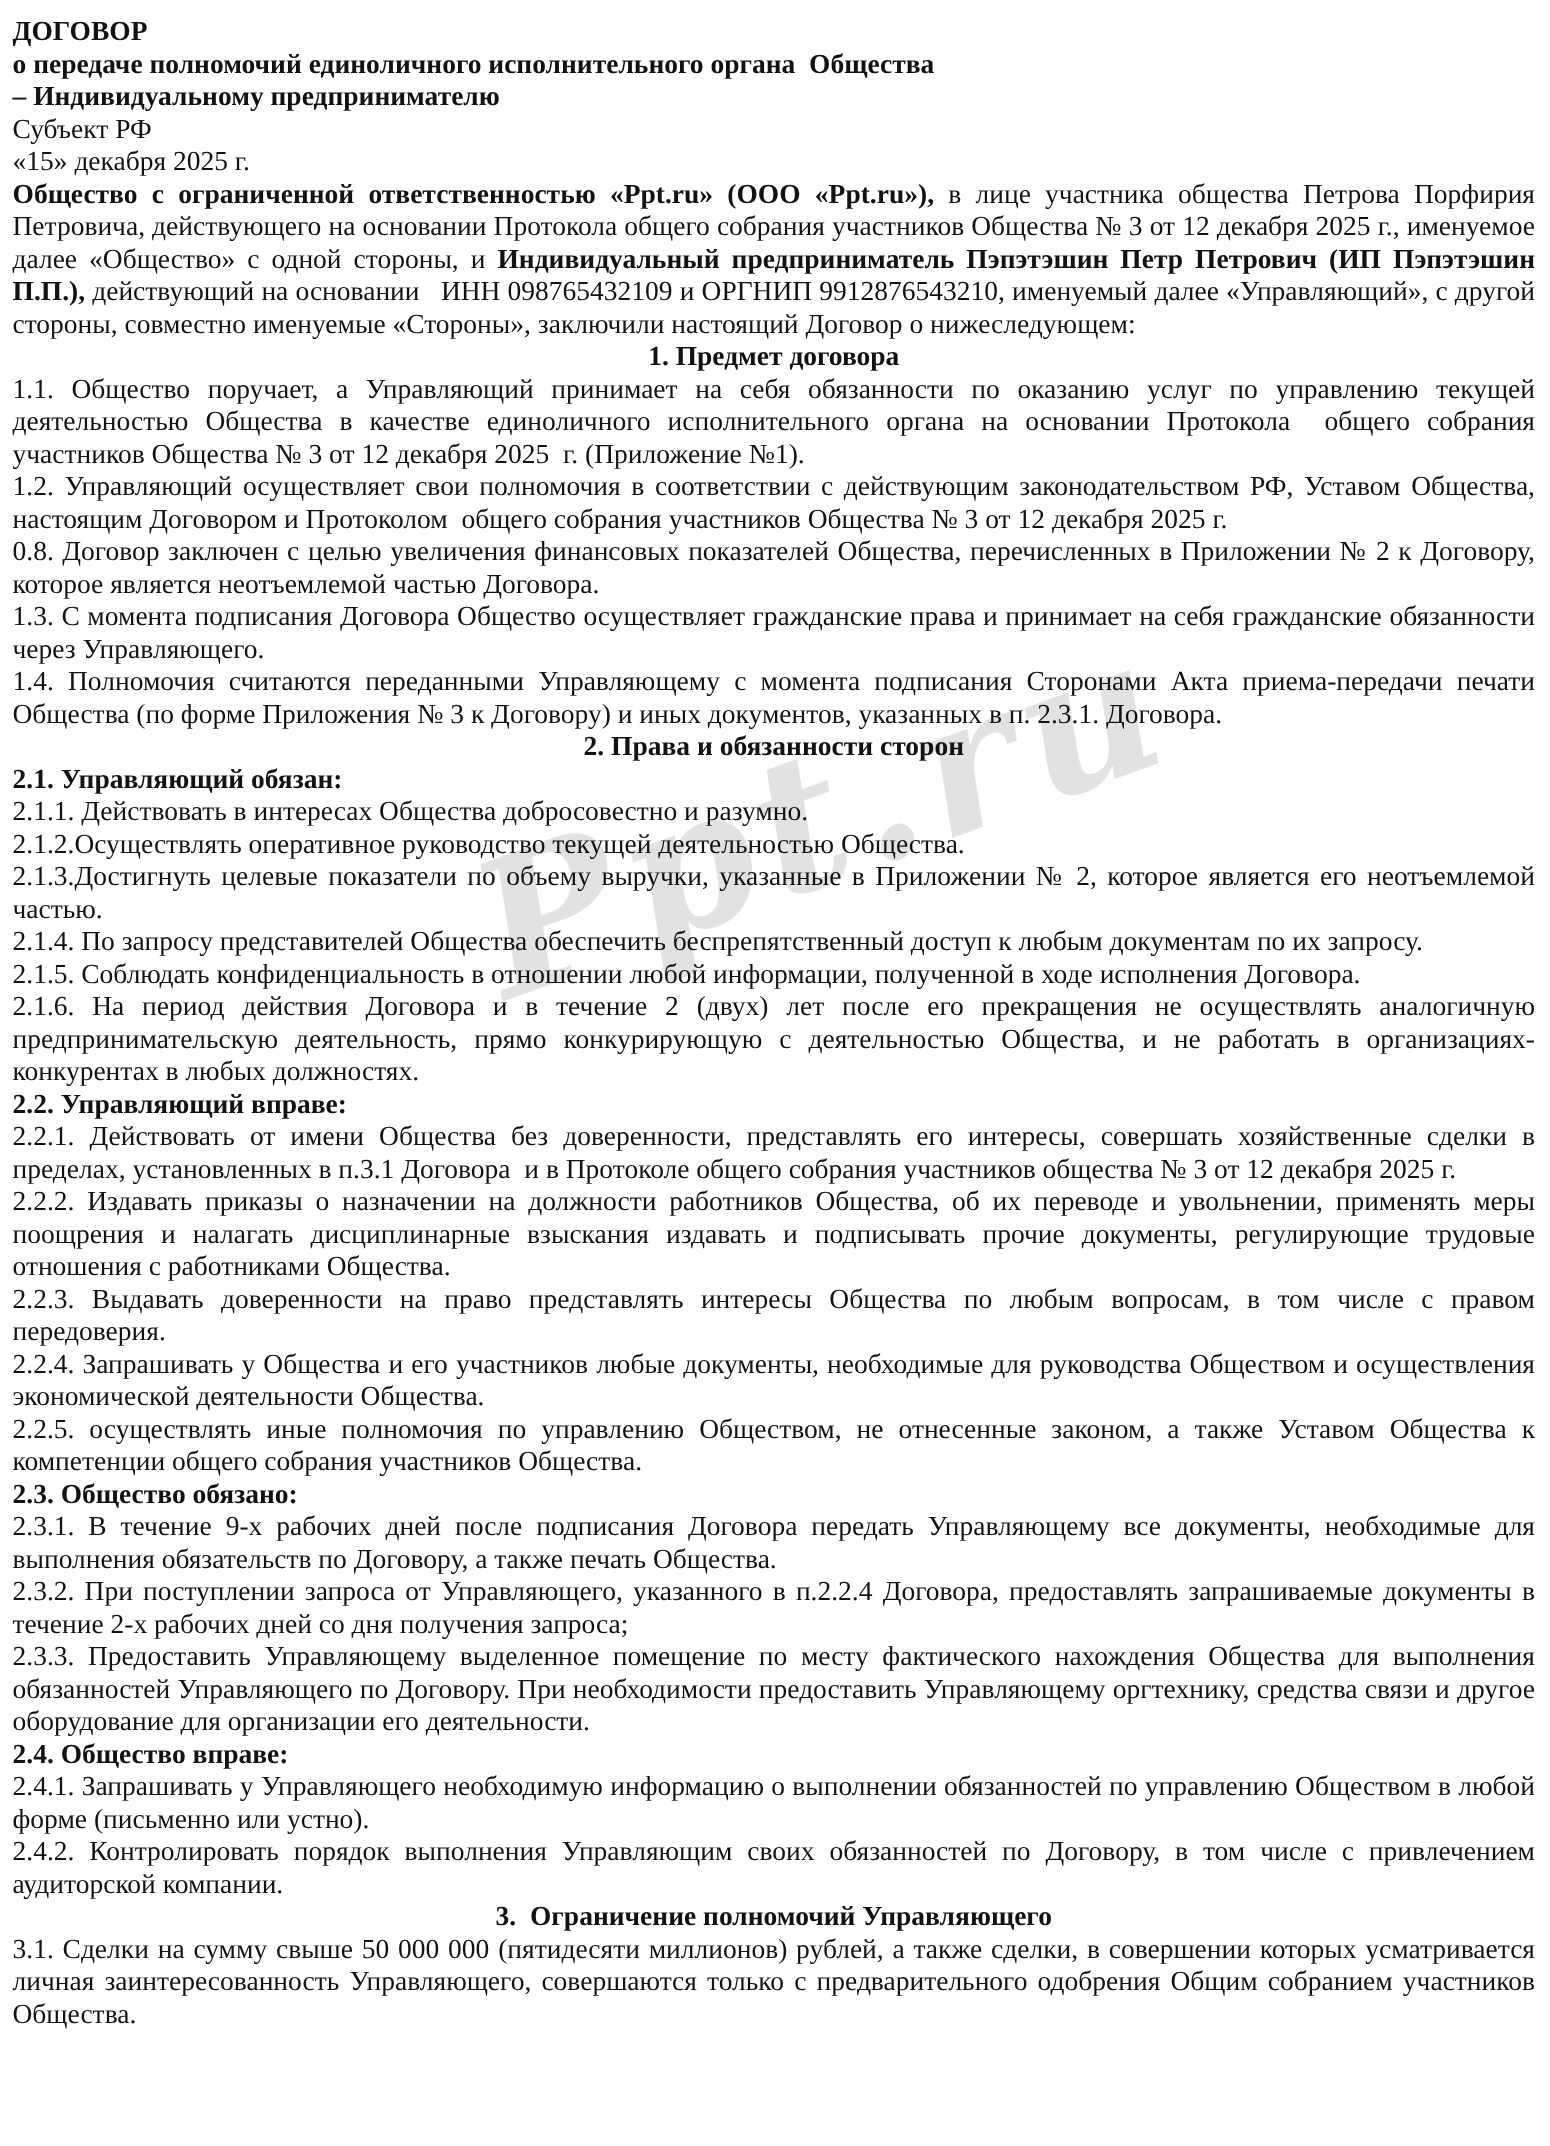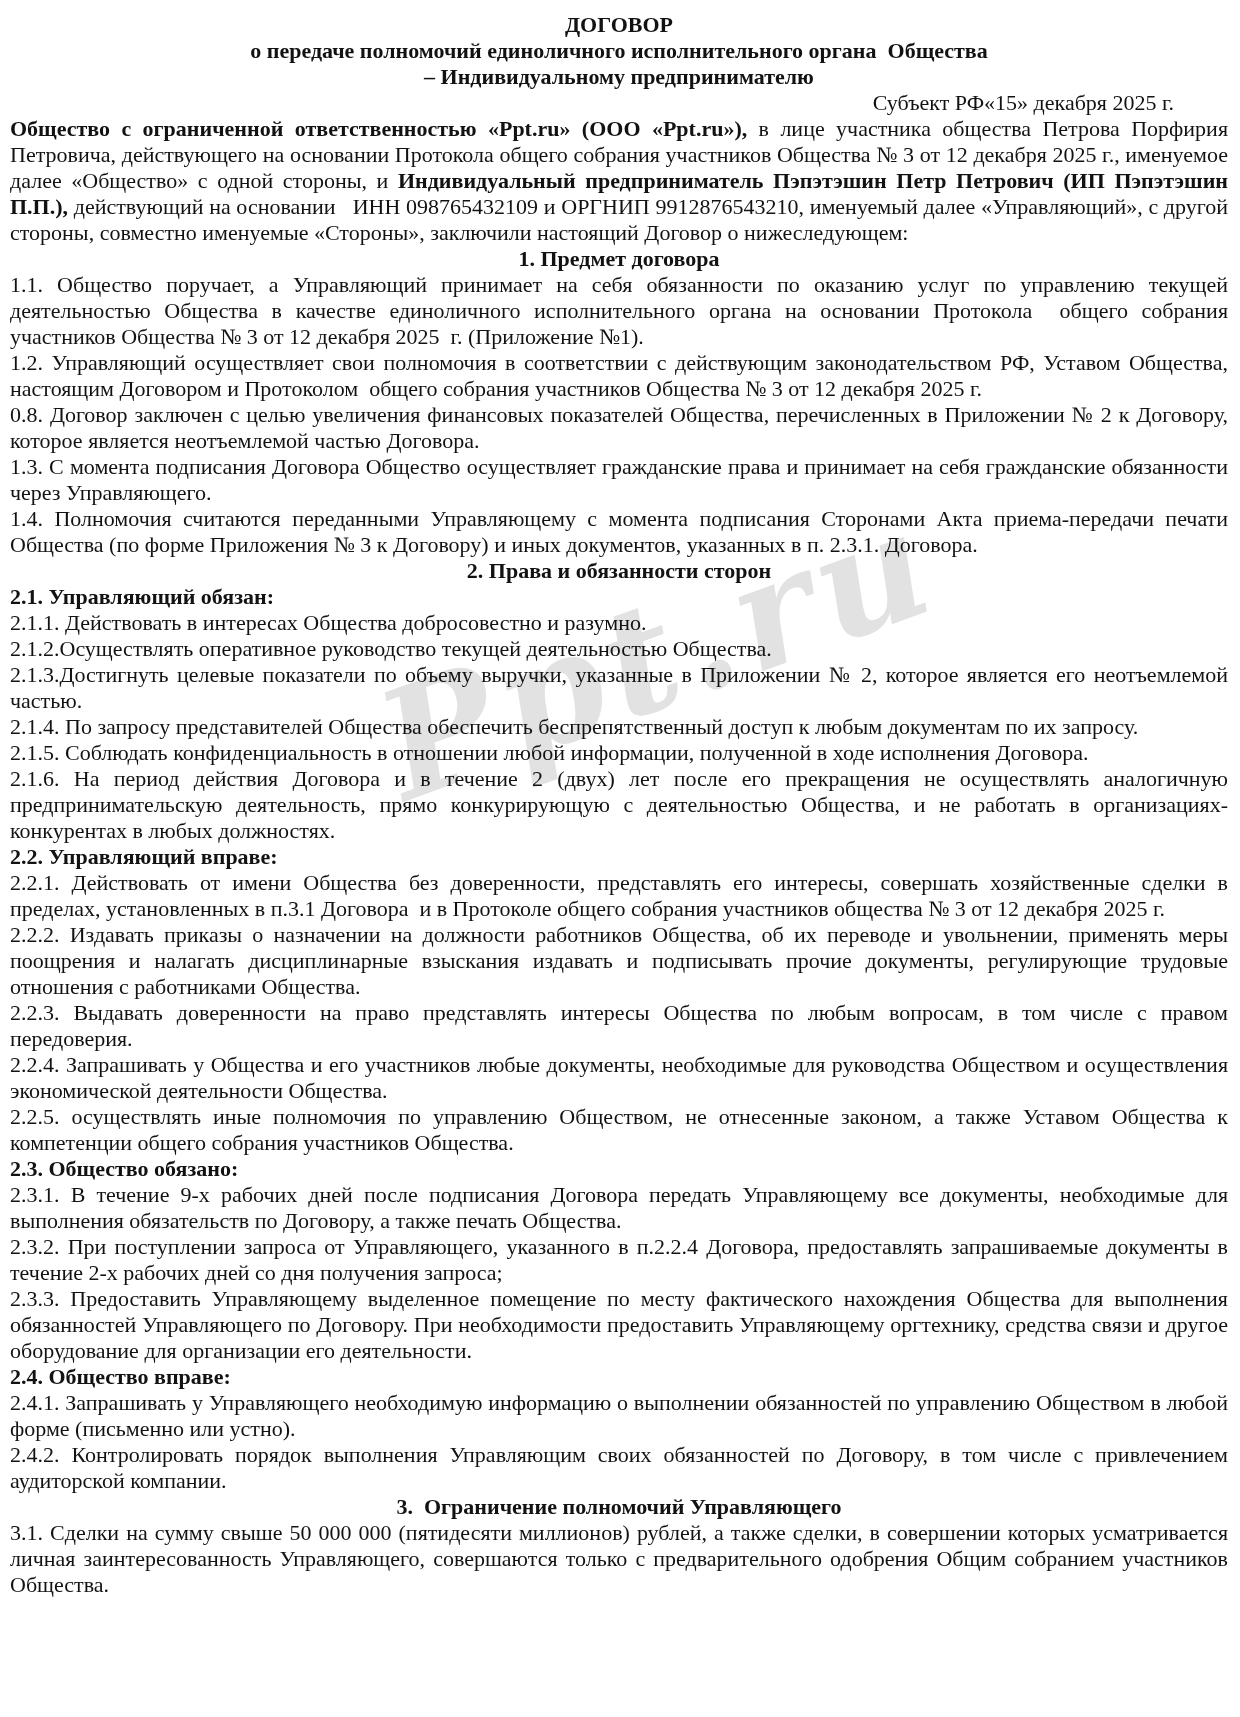--- a/index.html
+++ b/index.html
@@ -27,22 +27,22 @@
     font-size: 150px;
     letter-spacing: 8px;
     white-space: nowrap;
     color: rgba(125, 125, 125, 0.22);
     transform: rotate(-20deg);
     transform-origin: center center;
     user-select: none;
     pointer-events: none;
   }
   .content { position: relative; z-index: 1; }
-  .title-line { text-align: center; font-weight: bold; }
-  .meta-row { display: flex; justify-content: flex-end; }
+  .title-line { text-align: left; font-weight: bold; }
+  .meta-row { display: flex; justify-content: flex-end; flex-direction: column; }
   .meta-right { margin-right: 54px; }
   .blk { text-align: justify; }
   .blk.heading { text-align: center; font-weight: bold; }
   .blk.subheading { font-weight: bold; }
   .justify-last { text-align-last: justify; }
   .b { font-weight: bold; }
 </style>
 </head>
 <body>
 

